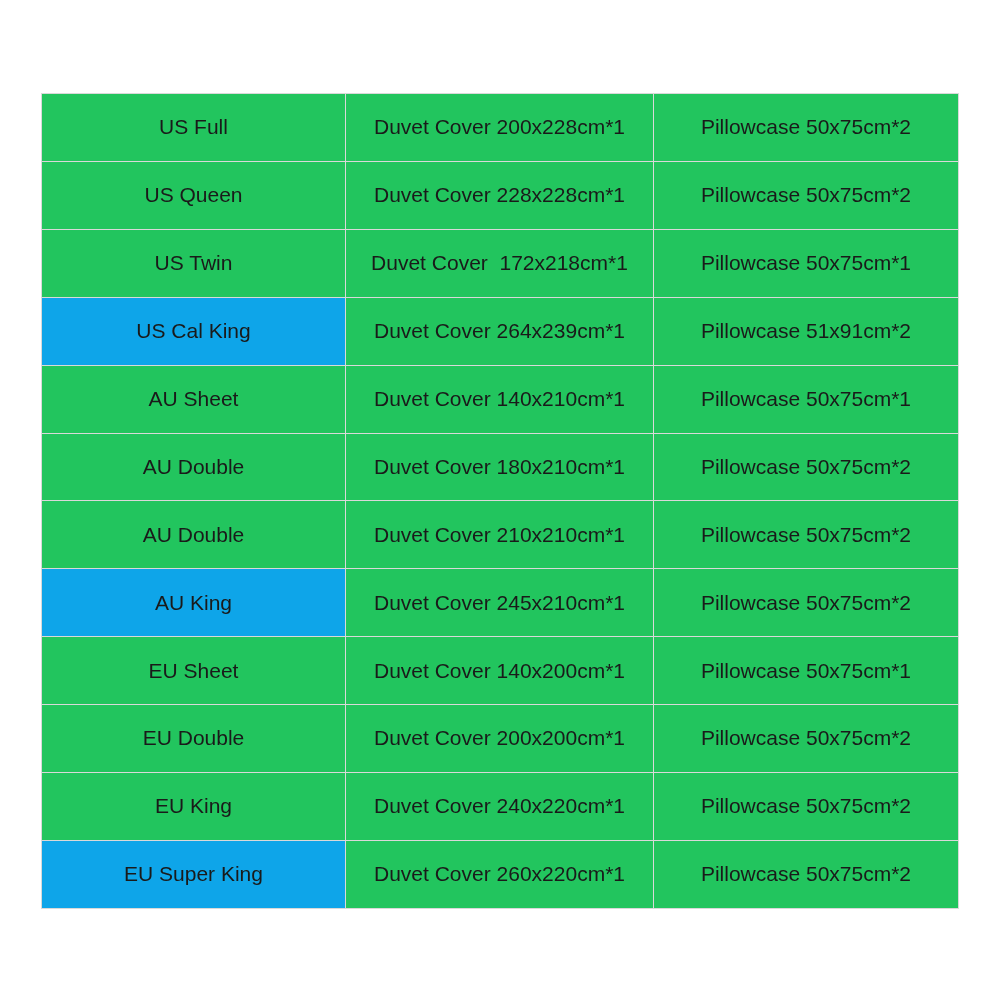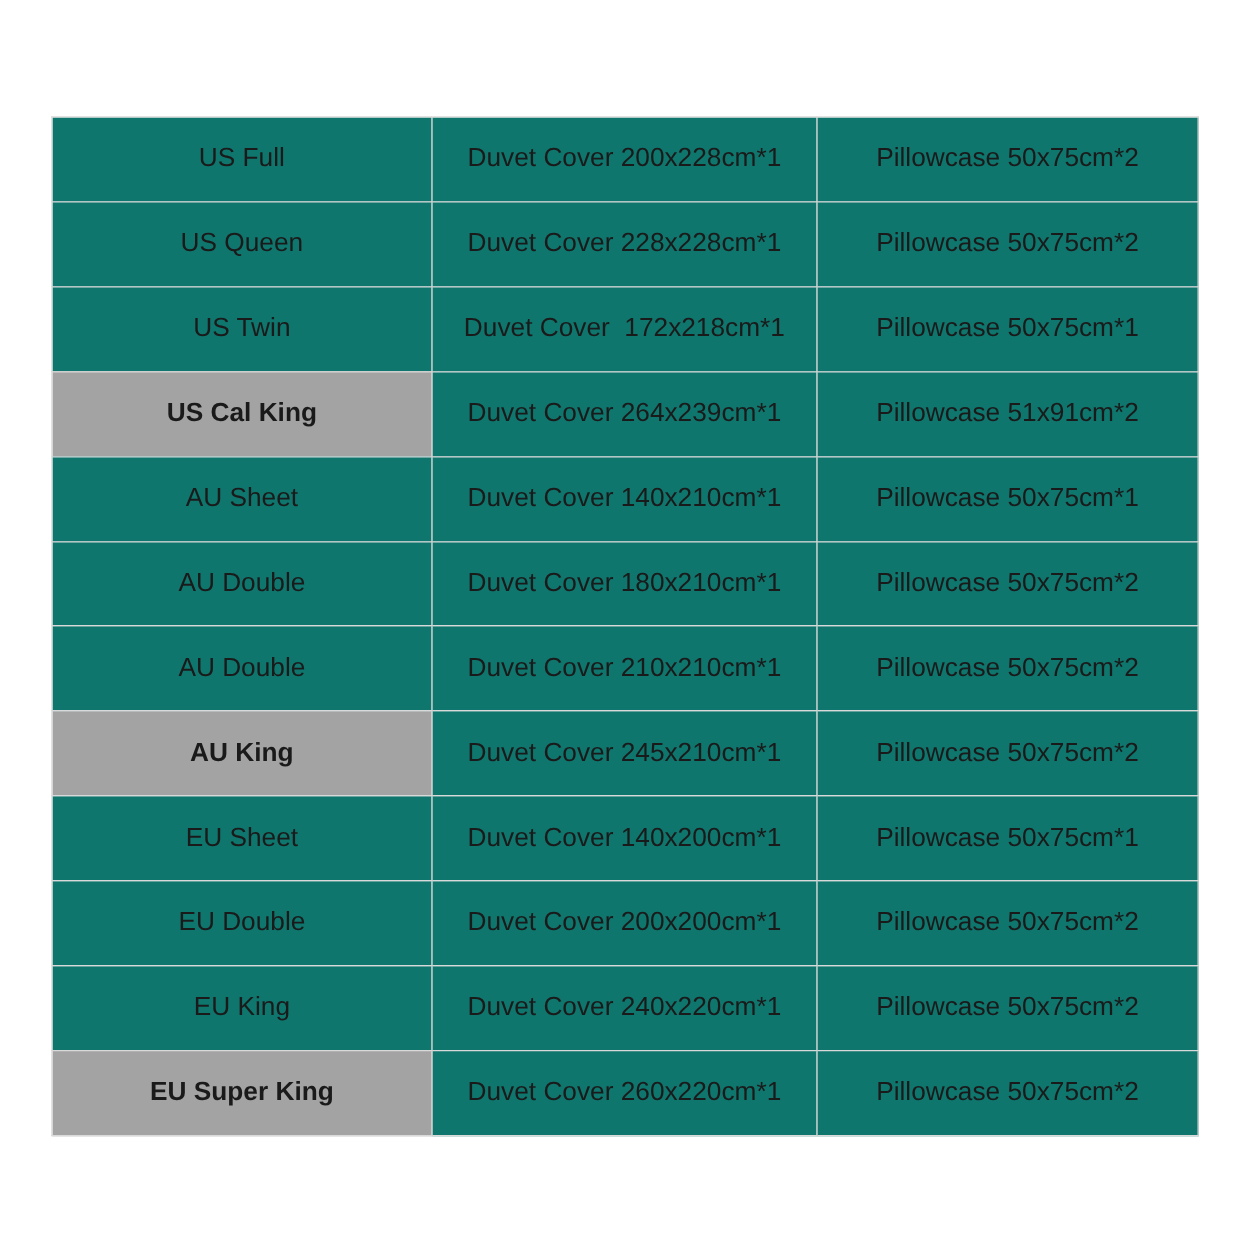--- a/index.html
+++ b/index.html
@@ -42,26 +42,25 @@
   table.size-chart td {
     border: 1px solid #d9d9d9;
     text-align: center;
     vertical-align: middle;
     color: #1a1a1a;
     font-size: 21px;
     font-weight: 400;
     line-height: 1.25;
     padding: 0 4px;
     white-space: pre;
-    background: #0f766e;
+    background: #22c55e;
   }
 
   table.size-chart td.highlight {
-    background: #a3a3a3;
-    font-weight: bold;
+    background: #0ea5e9;
   }
 
   
   table.size-chart {
     border: 1px solid #d2d2d2;
   }
 </style>
 </head>
 <body>
 

